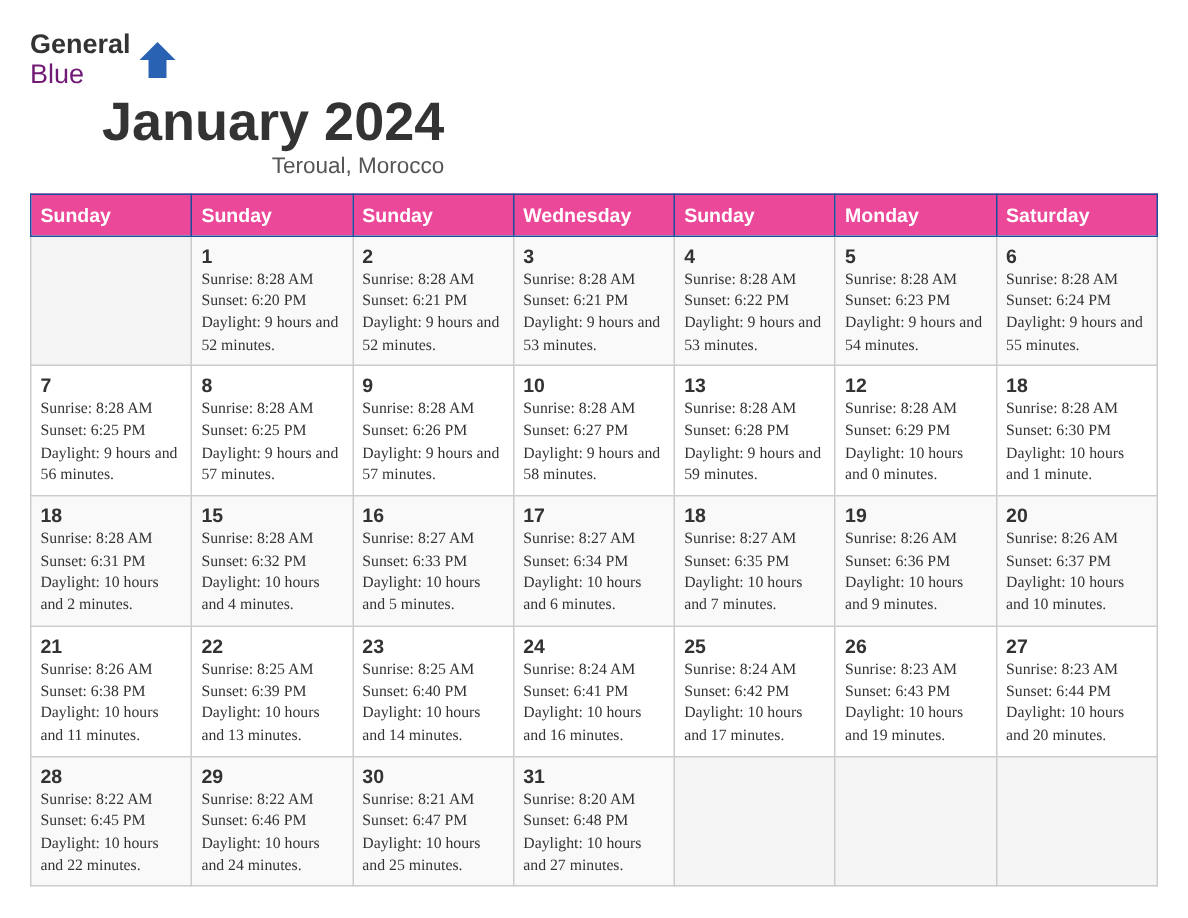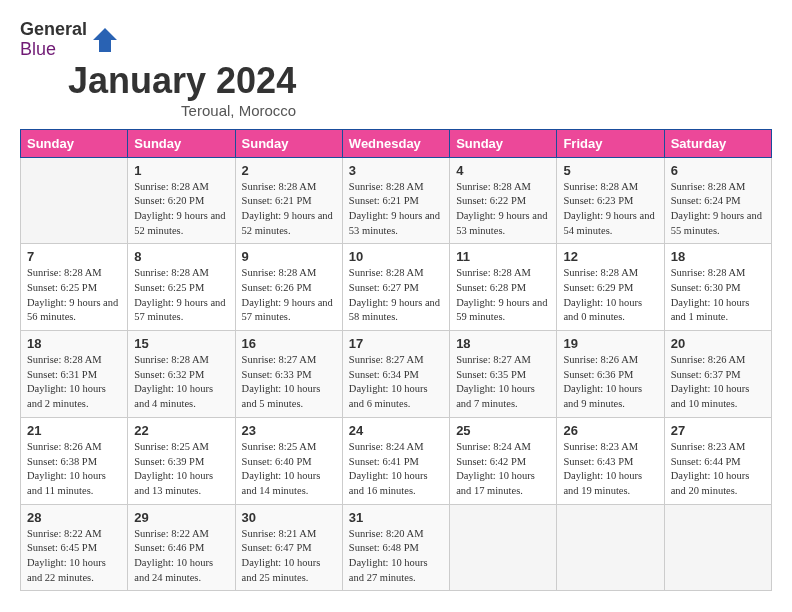--- a/index.html
+++ b/index.html
@@ -116,21 +116,21 @@
 </div>
 
 <table>
   <thead>
     <tr id="header-row">
     <th>Sunday</th>
         <th>Sunday</th>
         <th>Sunday</th>
         <th>Wednesday</th>
         <th>Sunday</th>
-        <th>Friday</th>
+        <th>Monday</th>
         <th>Saturday</th>
       </tr>
   </thead>
   <tbody id="calendar-body">
   <tr>
         <td class="empty-cell"></td>
         <td>
           <span class="day-number">1</span>
           <div class="day-info">Sunrise: 8:28 AM<br>Sunset: 6:20 PM<br>Daylight: 9 hours and 52 minutes.</div>
         </td>
@@ -166,21 +166,21 @@
         </td>
         <td>
           <span class="day-number">9</span>
           <div class="day-info">Sunrise: 8:28 AM<br>Sunset: 6:26 PM<br>Daylight: 9 hours and 57 minutes.</div>
         </td>
         <td>
           <span class="day-number">10</span>
           <div class="day-info">Sunrise: 8:28 AM<br>Sunset: 6:27 PM<br>Daylight: 9 hours and 58 minutes.</div>
         </td>
         <td>
-          <span class="day-number">11</span>
+          <span class="day-number">13</span>
           <div class="day-info">Sunrise: 8:28 AM<br>Sunset: 6:28 PM<br>Daylight: 9 hours and 59 minutes.</div>
         </td>
         <td>
           <span class="day-number">12</span>
           <div class="day-info">Sunrise: 8:28 AM<br>Sunset: 6:29 PM<br>Daylight: 10 hours and 0 minutes.</div>
         </td>
         <td>
           <span class="day-number">18</span>
           <div class="day-info">Sunrise: 8:28 AM<br>Sunset: 6:30 PM<br>Daylight: 10 hours and 1 minute.</div>
         </td>

